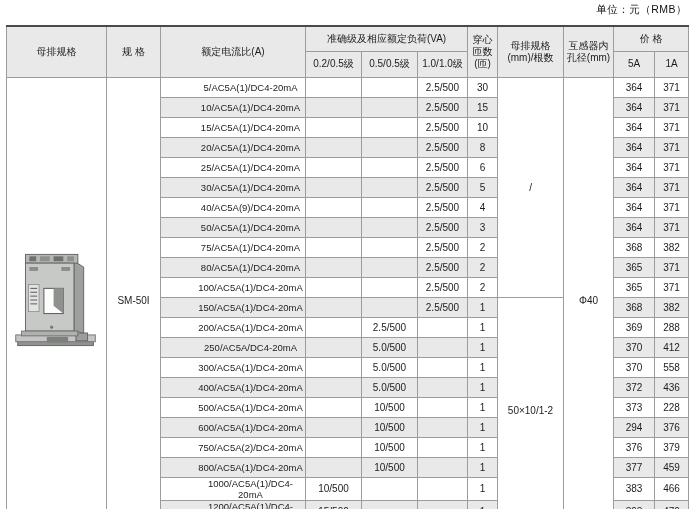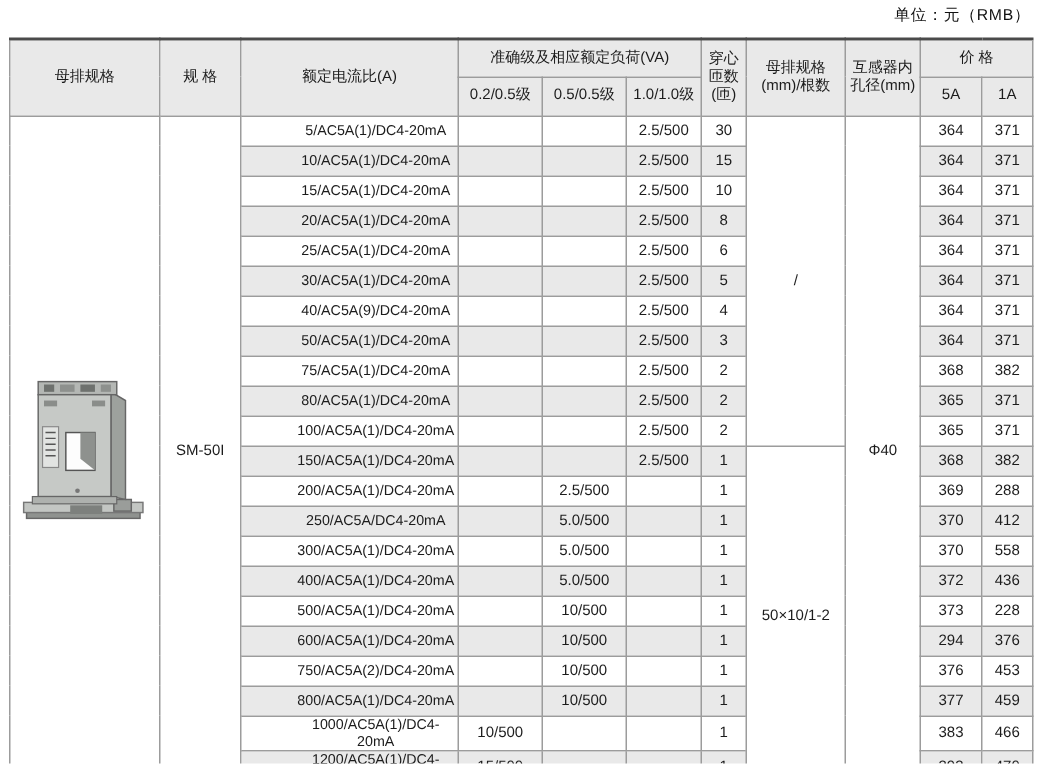--- a/index.html
+++ b/index.html
@@ -284,21 +284,21 @@
           <td class="dc">294</td>
           <td class="dc">376</td>
         </tr>
         <tr>
           <td class="dc ratio">750/AC5A(2)/DC4-20mA</td>
           <td class="dc"></td>
           <td class="dc">10/500</td>
           <td class="dc"></td>
           <td class="dc">1</td>
           <td class="dc">376</td>
-          <td class="dc">453</td>
+          <td class="dc">379</td>
         </tr>
         <tr class="stripe">
           <td class="dc ratio">800/AC5A(1)/DC4-20mA</td>
           <td class="dc"></td>
           <td class="dc">10/500</td>
           <td class="dc"></td>
           <td class="dc">1</td>
           <td class="dc">377</td>
           <td class="dc">459</td>
         </tr>

